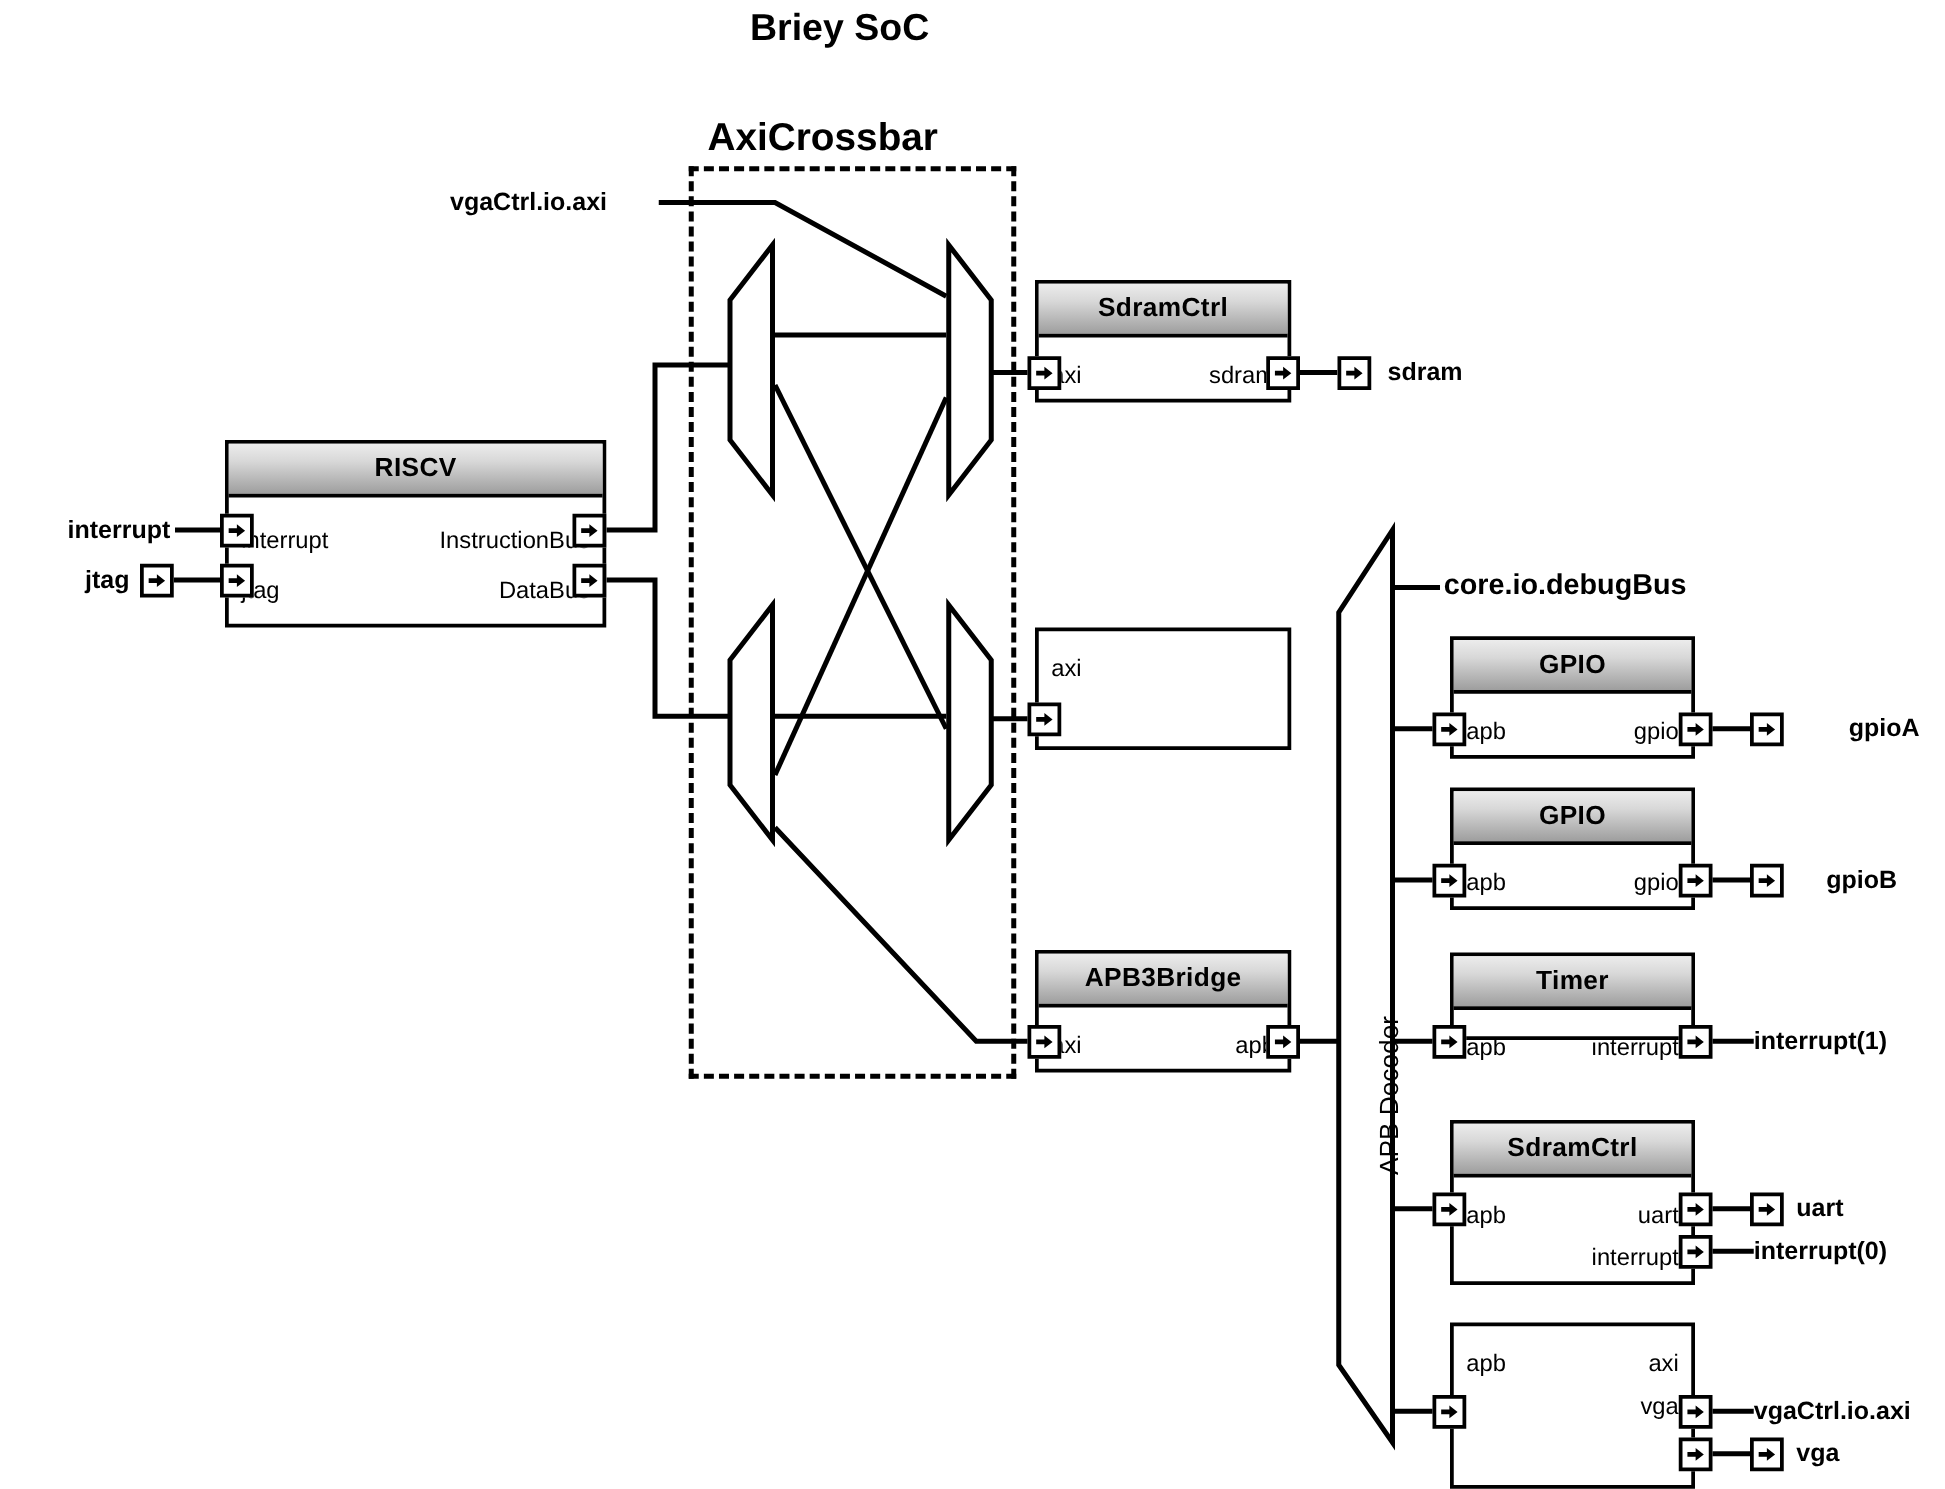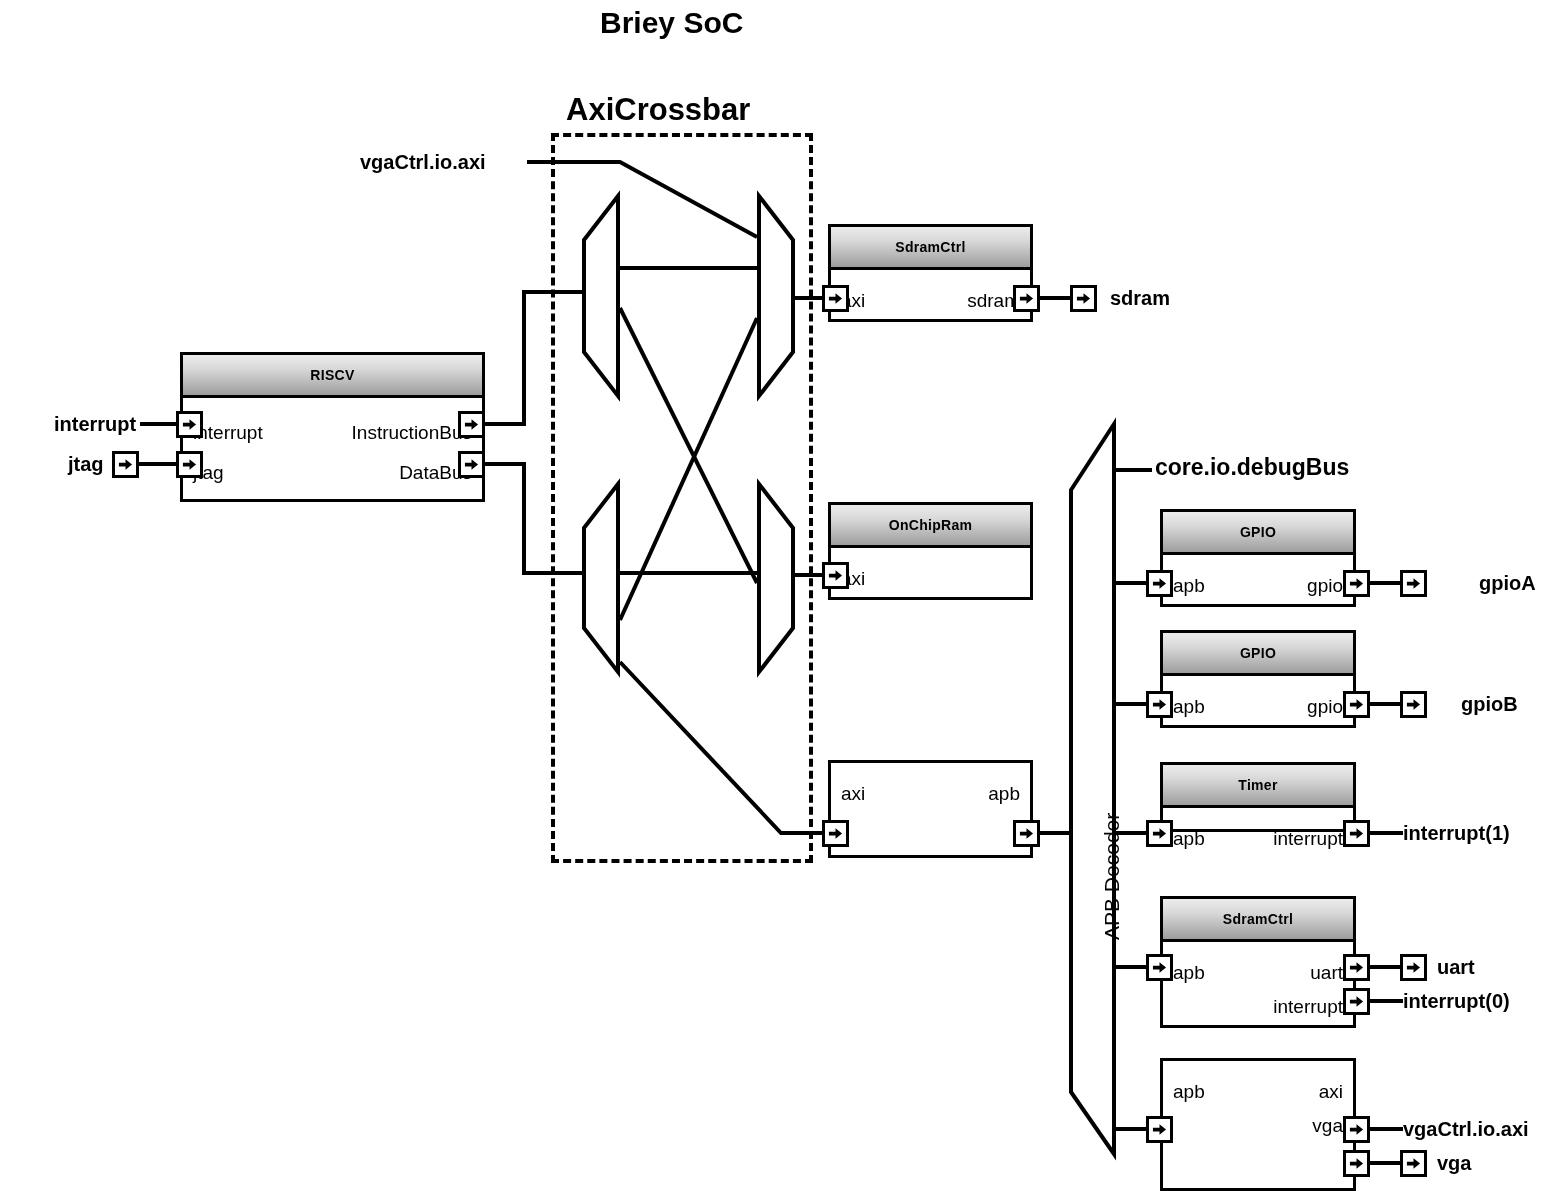--- a/index.html
+++ b/index.html
@@ -4,21 +4,21 @@
 <style>
   html,body{margin:0;padding:0;background:#ffffff;}
   body{width:1556px;height:1191px;position:relative;overflow:hidden;
        font-family:"Liberation Sans","DejaVu Sans",sans-serif;color:#000;}
   #svg-layer{position:absolute;left:0;top:0;width:1556px;height:1191px;}
   
   .block{position:absolute;border:3px solid #000;background:#fff;box-sizing:border-box;}
   .block-hdr{height:40px;border-bottom:3px solid #000;
       background:linear-gradient(to bottom,#ececec 0%,#d8d8d8 35%,#b4b4b4 75%,#9e9e9e 100%);
       display:flex;align-items:center;justify-content:center;
-      font-weight:bold;font-size:14px;letter-spacing:.3px;}
+      font-weight:bold;font-size:21px;letter-spacing:.3px;}
   .block-body{position:relative;}
   .pname{position:absolute;font-size:19px;white-space:nowrap;line-height:1;}
   .pname.l{left:10px;}
   .pname.r{right:10px;text-align:right;}
   
   .port{position:absolute;width:27px;height:27px;border:3px solid #000;background:#fff;
         box-sizing:border-box;display:flex;align-items:center;justify-content:center;}
   .port svg{display:block;}
   
   .lbl{position:absolute;font-size:20px;white-space:nowrap;line-height:1;font-weight:bold;}
@@ -122,27 +122,27 @@
 
 <div class="block" style="left:828px;top:224px;width:205px;height:98px;">
   <div class="block-hdr">SdramCtrl</div>
   <div class="block-body" style="height:55px;">
     <div class="pname l" style="top:21px;">axi</div>
     <div class="pname r" style="top:21px;">sdram</div>
   </div>
 </div>
 
 <div class="block" style="left:828px;top:502px;width:205px;height:98px;">
-  <div class="block-hdr">OnChipRam</div>
   <div class="block-body" style="height:55px;">
     <div class="pname l" style="top:21px;">axi</div>
   </div>
 </div>
 
 <div class="block" style="left:828px;top:760px;width:205px;height:98px;">
+  <div class="block-hdr">APB3Bridge</div>
   <div class="block-body" style="height:55px;">
     <div class="pname l" style="top:21px;">axi</div>
     <div class="pname r" style="top:21px;">apb</div>
   </div>
 </div>
 
 <div class="block" style="left:1160px;top:509px;width:196px;height:98px;">
   <div class="block-hdr">GPIO</div>
   <div class="block-body" style="height:55px;">
     <div class="pname l" style="top:21px;">apb</div>

